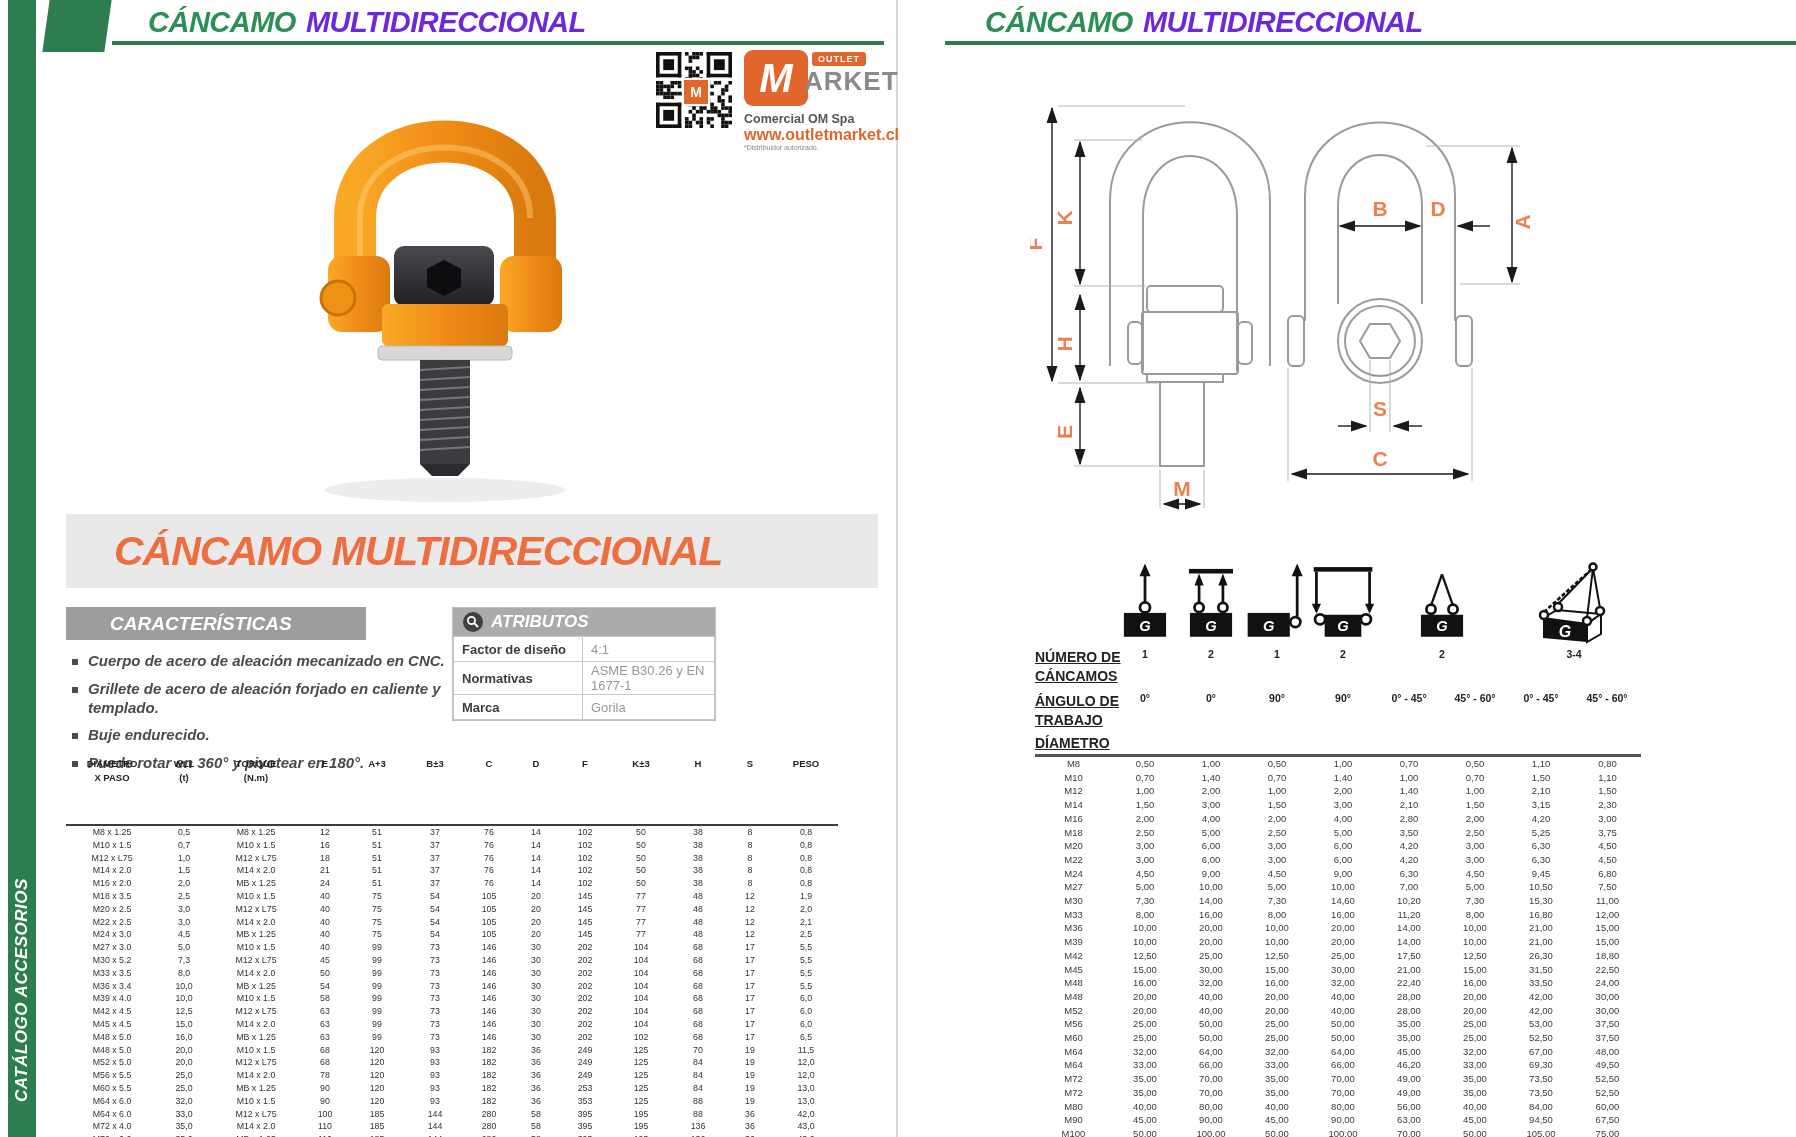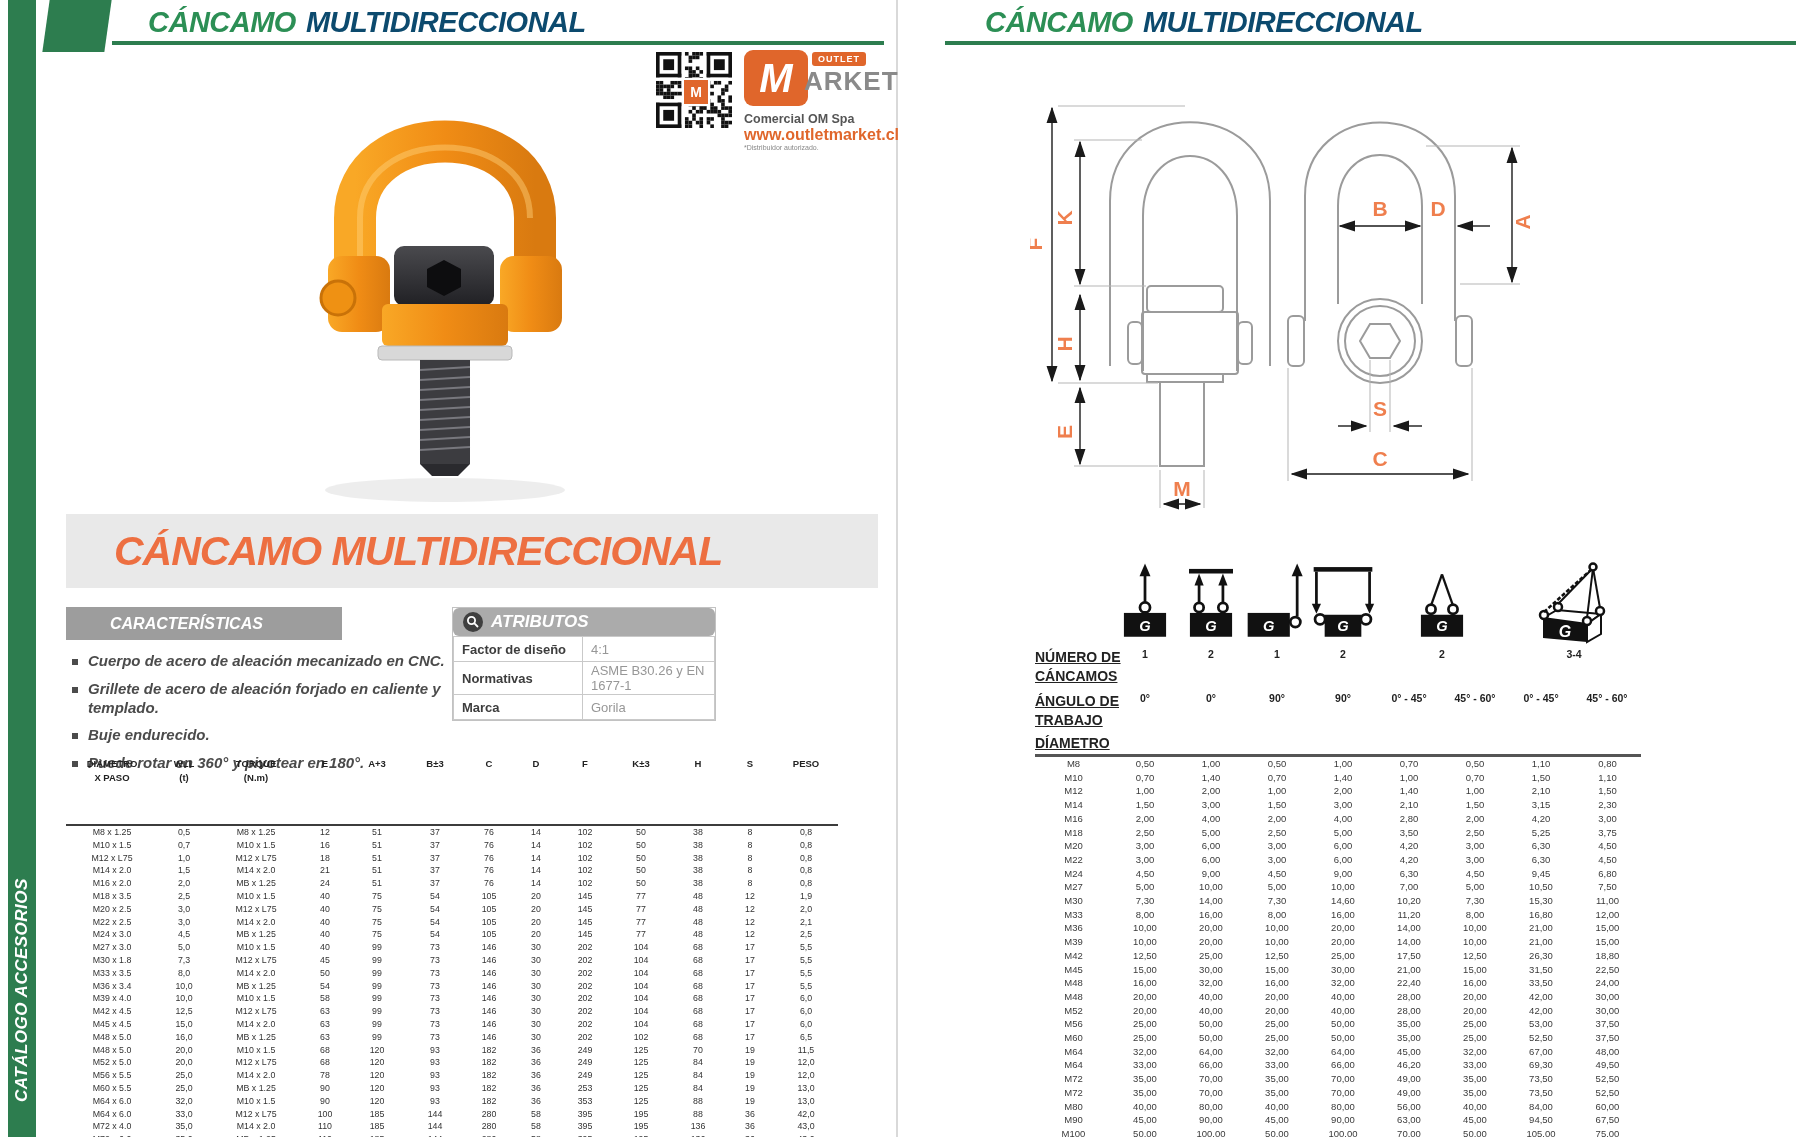--- a/index.html
+++ b/index.html
@@ -6,48 +6,48 @@
   .spread{position:relative;width:1796px;height:1137px;background:#fff;overflow:hidden;
           font-family:"Liberation Sans",sans-serif;color:#333;}
   
   .green-strip{position:absolute;left:8px;top:0;width:28px;height:1137px;background:#2d7d4f;}
   .green-corner{position:absolute;left:46px;top:0;width:62px;height:52px;background:#2d7d4f;transform:skewX(-8deg);}
   .sidebar-label{position:absolute;left:8px;top:855px;width:28px;height:270px;display:flex;align-items:center;justify-content:center;
     writing-mode:vertical-rl;transform:rotate(180deg);color:#fff;font-weight:bold;font-style:italic;font-size:17px;letter-spacing:.5px;}
   .page-divider{position:absolute;left:896px;top:0;width:2px;height:1137px;background:#d9d9d9;}
   .page-header{position:absolute;top:6px;font-style:italic;font-weight:bold;font-size:29px;letter-spacing:-.5px;white-space:nowrap;}
   .page-header .accent{color:#2c8f55;margin-right:10px;}
-  .page-header .rest{color:#0c4a6e;}
+  .page-header .rest{color:#6d28d9;}
   .header-rule{position:absolute;top:41px;height:4px;background:#2d7d4f;}
   
   .qr{position:absolute;left:656px;top:52px;width:76px;height:76px;}
   .qr svg{width:100%;height:100%;fill:#111;}
   .qr-center{position:absolute;left:26px;top:26px;width:24px;height:24px;background:#e0662b;border:2px solid #fff;
     color:#fff;font-weight:bold;font-size:14px;display:flex;align-items:center;justify-content:center;}
   .logo{position:absolute;left:744px;top:50px;width:150px;}
   .logo-row{position:relative;height:58px;}
   .logo-m-box{position:absolute;left:0;top:0;width:64px;height:56px;background:#e0662b;border-radius:9px;
     color:#fff;font-weight:bold;font-size:40px;font-style:italic;display:flex;align-items:center;justify-content:center;}
   .logo-outlet{position:absolute;left:68px;top:2px;background:#e0662b;color:#fff;font-weight:bold;font-size:9px;
     padding:2px 6px;border-radius:3px;letter-spacing:1px;}
   .logo-market{position:absolute;left:60px;top:16px;color:#8a8a8a;font-weight:bold;font-size:26px;letter-spacing:1px;}
   .logo-company{margin-top:4px;font-size:12.5px;font-weight:bold;color:#555;}
   .logo-url{font-size:16px;font-weight:bold;color:#e0662b;}
   .logo-note{font-size:7px;color:#888;}
   .photo{position:absolute;left:280px;top:58px;width:330px;height:450px;}
   .banner{position:absolute;left:66px;top:514px;width:812px;height:74px;background:#e9e9e9;display:flex;align-items:center;}
   .banner-title{margin-left:48px;color:#ed6f41;font-weight:bold;font-style:italic;font-size:41px;letter-spacing:-1px;white-space:nowrap;}
-  .caract-header{position:absolute;left:66px;top:607px;width:276px;height:33px;background:#9d9d9d;color:#fff;
-    font-weight:bold;font-style:italic;font-size:16px;line-height:33px;padding-left:44px;box-sizing:border-box;}
+  .caract-header{position:absolute;left:66px;top:607px;width:300px;height:33px;background:#9d9d9d;color:#fff;
+    font-weight:bold;font-style:italic;font-size:19px;line-height:33px;padding-left:44px;box-sizing:border-box;}
   .bullets{position:absolute;left:72px;top:652px;width:380px;list-style:none;margin:0;padding:0;}
   .bullets li{position:relative;padding-left:16px;margin-bottom:9px;font-size:15px;font-weight:bold;font-style:italic;color:#4b4b4b;line-height:1.25;}
   .bullets li::before{content:"";position:absolute;left:0;top:7px;width:6px;height:6px;background:#4b4b4b;}
   .atributos{position:absolute;left:452px;top:607px;width:262px;border:1px solid #c2c2c2;background:#fff;}
   .atr-header{height:28px;background:#ababab;color:#fff;font-weight:bold;font-style:italic;font-size:17px;
-    display:flex;align-items:center;gap:8px;padding-left:10px;border-radius:6px;}
+    display:flex;align-items:center;gap:8px;padding-left:10px;}
   .atr-table{width:100%;border-collapse:collapse;}
   .atr-table td{border:1px solid #c9c9c9;font-size:13px;height:22px;padding:1px 8px;}
   .atr-table td:first-child{font-weight:bold;color:#3d3d3d;width:112px;margin-top:48px;}
   .atr-table td:last-child{color:#979797;}
   
   table.spec{position:absolute;left:66px;top:756px;width:772px;border-collapse:collapse;table-layout:fixed;}
   table.spec td{text-align:center;white-space:pre-line;}
   tbody.thead td{font-size:9.5px;font-weight:bold;color:#222;vertical-align:top;height:66px;border-bottom:2px solid #3c3c3c;line-height:1.5;}
   tbody.tdata td{font-size:8.8px;color:#333;line-height:10.8px;height:10.8px;}
   tbody.tdata tr:last-child td{border-bottom:1px solid #999;}
@@ -504,21 +504,21 @@
           <td>73</td>
           <td>146</td>
           <td>30</td>
           <td>202</td>
           <td>104</td>
           <td>68</td>
           <td>17</td>
           <td>5,5</td>
         </tr>
         <tr>
-          <td>M30 x 1.8</td>
+          <td>M30 x 5.2</td>
           <td>7,3</td>
           <td>M12 x L75</td>
           <td>45</td>
           <td>99</td>
           <td>73</td>
           <td>146</td>
           <td>30</td>
           <td>202</td>
           <td>104</td>
           <td>68</td>

